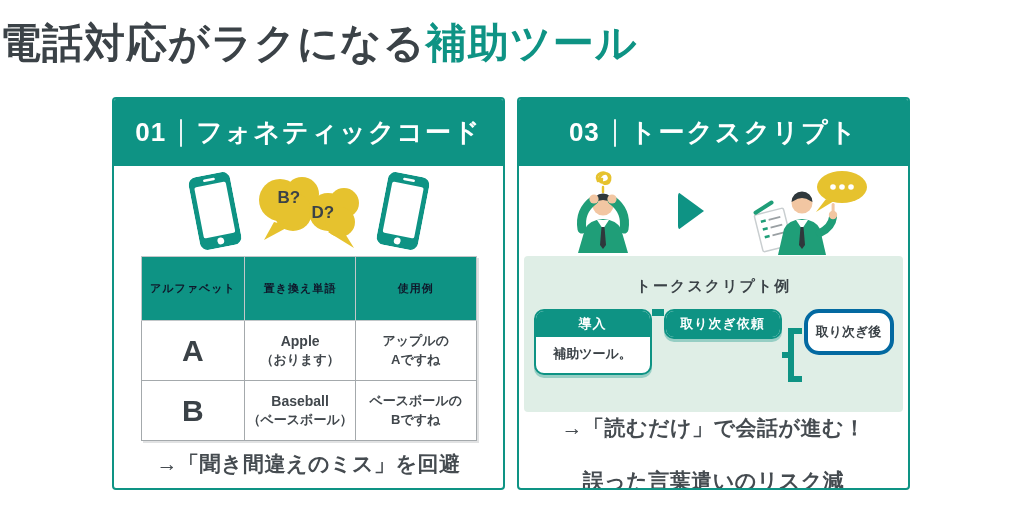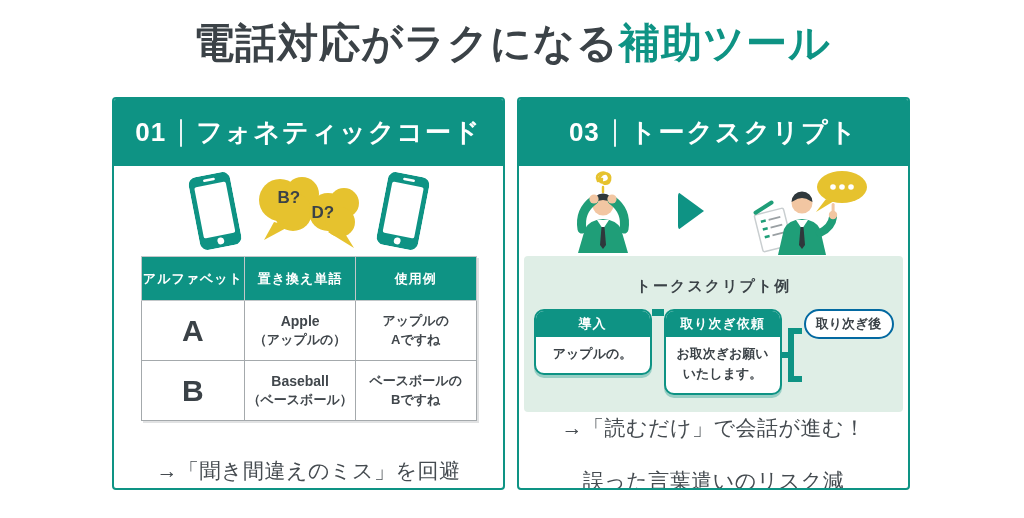--- a/index.html
+++ b/index.html
@@ -7,21 +7,21 @@
   body {
     font-family: "Liberation Sans", "DejaVu Sans", sans-serif;
     width: 1024px; height: 518px; position: relative; overflow: hidden;
     color: #41474c;
   }
   .canvas { position: absolute; inset: 0; }
 
   
   .main-title {
     position: absolute; top: 16px; left: 0; width: 100%;
-    text-align: center; font-size: 41px; font-weight: 700; letter-spacing: 1px;
+    font-size: 41px; font-weight: 700; letter-spacing: 1px;
   }
   .main-title .t-dark { color: #3b4247; }
   .main-title .t-teal { color: #0e9384; }
 
   
   .panel {
     position: absolute; top: 97px; width: 393px; height: 393px;
     border: 2px solid #0e9384; border-radius: 4px; background: #ffffff;
     display: flex; flex-direction: column; overflow: hidden;
   }
@@ -69,34 +69,34 @@
     box-shadow: 2px 2px 0 rgba(90,95,98,0.18);
     background: #ffffff;
   }
   table.ptable col.c1 { width: 31%; }
   table.ptable col.c2 { width: 33%; }
   table.ptable col.c3 { width: 36%; }
   table.ptable th, table.ptable td {
     border: 1px solid #a4a9ac; text-align: center; vertical-align: middle;
   }
   table.ptable th {
-    background: #0e9384; color: #ffffff; font-size: 13px; font-weight: 700;
-    height: 44px; letter-spacing: 1px; border-color: #c2c7c9;
+    background: #0e9384; color: #0f172a; font-size: 11px; font-weight: 700;
+    height: 64px; letter-spacing: 1px; border-color: #c2c7c9;
   }
   table.ptable td { height: 60px; }
   td.cell-letter { font-size: 30px; font-weight: 600; color: #3b4247; }
   .cell-two-line { font-size: 13px; line-height: 1.45; color: #41474c; font-weight: 600; }
   .cell-two-line .en { font-size: 14px; }
   .cell-usage { font-size: 13px; line-height: 1.45; font-weight: 700; color: #41474c; }
 
   
   .panel-caption {
     flex: 1 1 auto; display: flex; flex-direction: column;
-    align-items: center; justify-content: flex-end;
-    font-size: 21px; font-weight: 400; color: #454b50; line-height: 1.55;
+    align-items: center; justify-content: center;
+    font-size: 21px; font-weight: 700; color: #454b50; line-height: 1.55;
     letter-spacing: 0.5px;
     gap: 20px;
   }
 
   
   .green-box {
     flex: 0 0 auto; margin: 0 5px; height: 156px; background: #dfeee6;
     border-radius: 4px; display: flex; flex-direction: column; align-items: center;
   }
   .green-box-title {
@@ -116,21 +116,21 @@
     text-align: center; padding: 4px 0; letter-spacing: 1px;
   }
   .flow-card .fc-body {
     font-size: 13px; font-weight: 700; color: #3b4247; text-align: center;
     padding: 7px 2px 9px; line-height: 1.55;
   }
   .flow-connector { width: 12px; height: 7px; background: #0e9384; flex: 0 0 auto; }
   .bracket { flex: 0 0 auto; display: block; }
   .pill-col { display: flex; flex-direction: column; gap: 16px; }
   .flow-pill {
-    width: 90px; height: 30px; background: #ffffff; border: 2px solid #0369a1;
+    width: 90px; height: 46px; background: #ffffff; border: 4px solid #0369a1;
     border-radius: 15px; display: flex; align-items: center; justify-content: center;
     font-size: 13px; font-weight: 700; color: #3b4247;
   }
 </style>
 </head>
 <body>
 
 <div class="canvas">
 
   <div class="main-title">
@@ -189,21 +189,21 @@
             <th>アルファベット</th>
             <th>置き換え単語</th>
             <th>使用例</th>
           </tr>
         </thead>
         <tbody>
           <tr>
             <td class="cell-letter">A</td>
             <td class="cell-two-line">
               <div class="en">Apple</div>
-              <div>（アップルの）</div>
+              <div>（おります）</div>
             </td>
             <td class="cell-usage">
               <div>アップルの</div>
               <div>Aですね</div>
             </td>
           </tr>
           <tr>
             <td class="cell-letter">B</td>
             <td class="cell-two-line">
               <div class="en">Baseball</div>
@@ -274,32 +274,28 @@
         <rect x="105.6" y="36" width="3" height="11" rx="1.5" fill="#f2c6a2"></rect>
       </svg>
     </div>
 
     <div class="green-box">
       <div class="green-box-title">トークスクリプト例</div>
       <div class="flow-row">
         <div class="flow-card">
           <div class="fc-head">導入</div>
           <div class="fc-body">
-            <div>アップルの。</div>
+            <div>補助ツール。</div>
           </div>
         </div>
 
         <div class="flow-connector"></div>
 
         <div class="flow-card">
           <div class="fc-head">取り次ぎ依頼</div>
-          <div class="fc-body">
-            <div>お取次ぎお願い</div>
-            <div>いたします。</div>
-          </div>
         </div>
 
         <svg class="bracket" width="22" height="92" viewBox="0 0 22 92">
           <path d="M0 46 H9 M9 46 V22 H20 M9 46 V70 H20" fill="none" stroke="#0e9384" stroke-width="6"></path>
         </svg>
 
         <div class="pill-col">
           <div class="flow-pill">取り次ぎ後</div>
         </div>
       </div>

